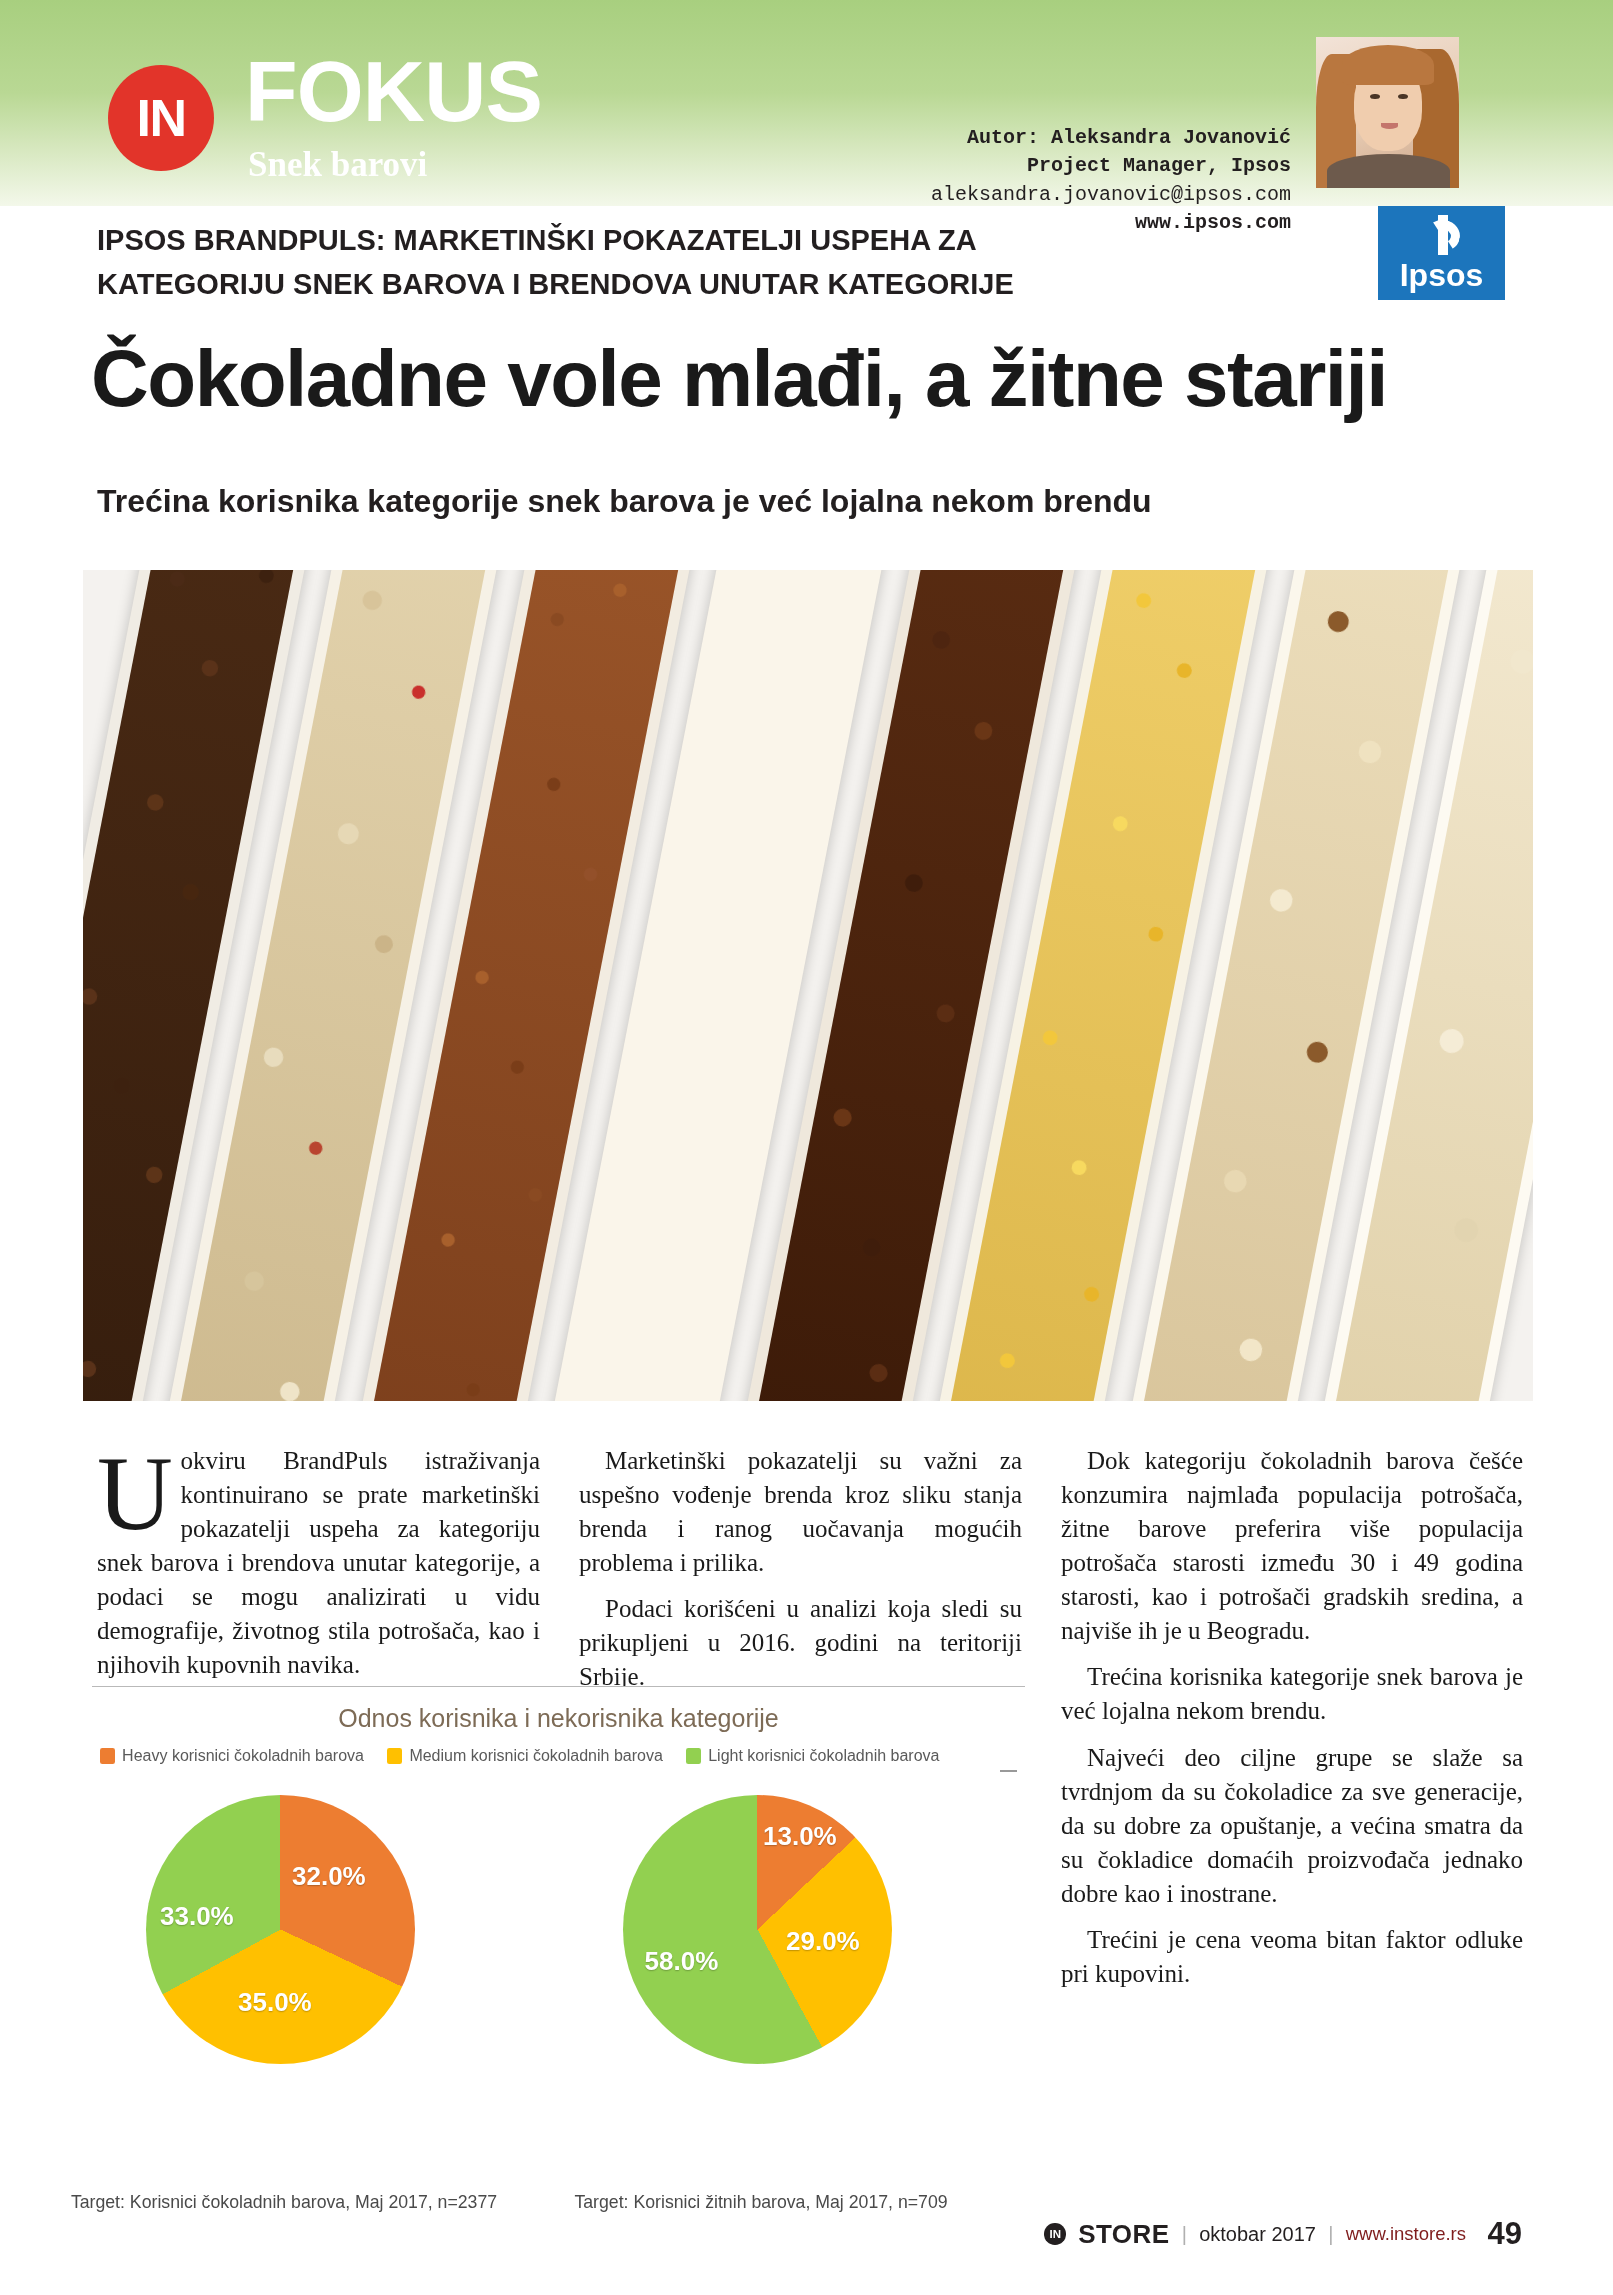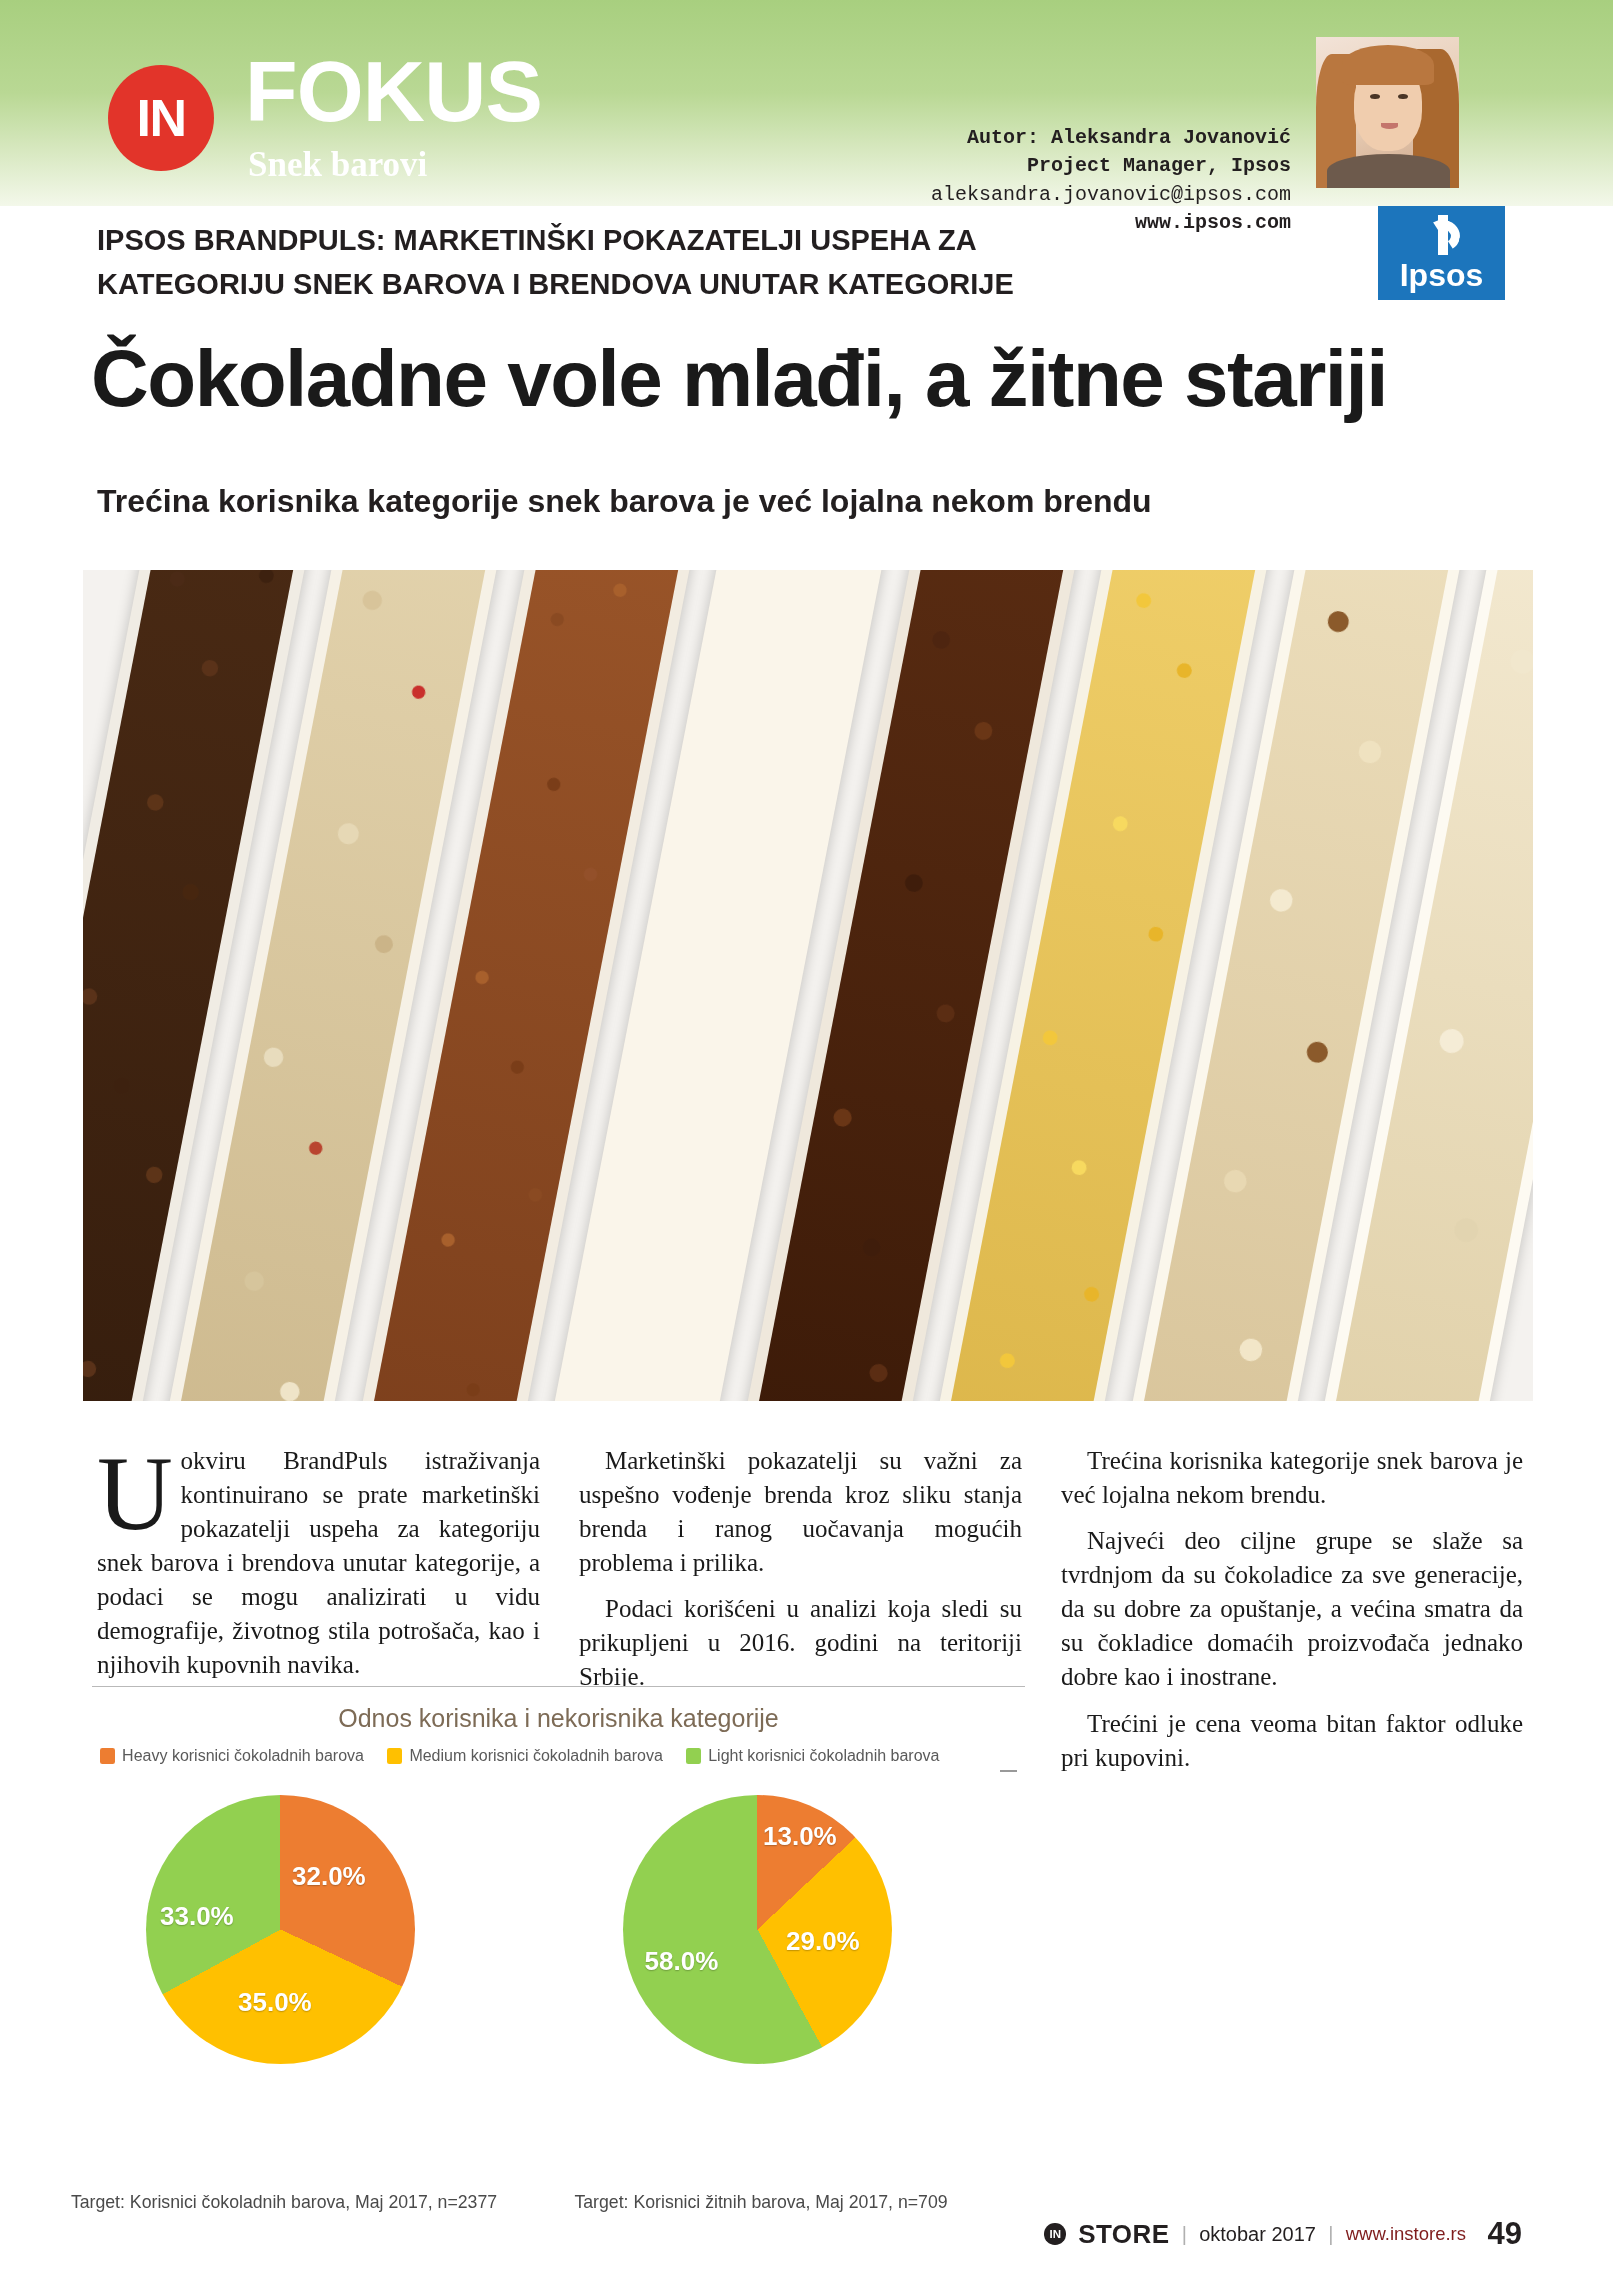--- a/index.html
+++ b/index.html
@@ -428,20 +428,21 @@
   <span class="dropcap">U</span>
   <p class="noind">okviru BrandPuls istraživanja kontinuirano se prate marketinški pokazatelji uspeha za kategoriju snek barova i brendova unutar kategorije, a podaci se mogu analizirati u vidu demografije, životnog stila potrošača, kao i njihovih kupovnih navika.</p>
 </div>
 
 <div class="col col2">
   <p>Marketinški pokazatelji su važni za uspešno vođenje brenda kroz sliku stanja brenda i ranog uočavanja mogućih problema i prilika.</p>
   <p>Podaci korišćeni u analizi koja sledi su prikupljeni u 2016. godini na teritoriji Srbije.</p>
 </div>
 
 <div class="col col3">
+  <p>Dok kategoriju čokoladnih barova češće konzumira najmlađa populacija potrošača, žitne barove preferira više populacija potrošača starosti između 30 i 49 godina starosti, kao i potrošači gradskih sredina, a najviše ih je u Beogradu.</p>
   <p>Trećina korisnika kategorije snek barova je već lojalna nekom brendu.</p>
   <p>Najveći deo ciljne grupe se slaže sa tvrdnjom da su čokoladice za sve generacije, da su dobre za opuštanje, a većina smatra da su čokladice domaćih proizvođača jednako dobre kao i inostrane.</p>
   <p>Trećini je cena veoma bitan faktor odluke pri kupovini.</p>
 </div>
 
 <div class="chart-panel">
   <div class="chart-title">Odnos korisnika i nekorisnika kategorije</div>
   <div class="leader"></div>
 
   <div class="legend">

